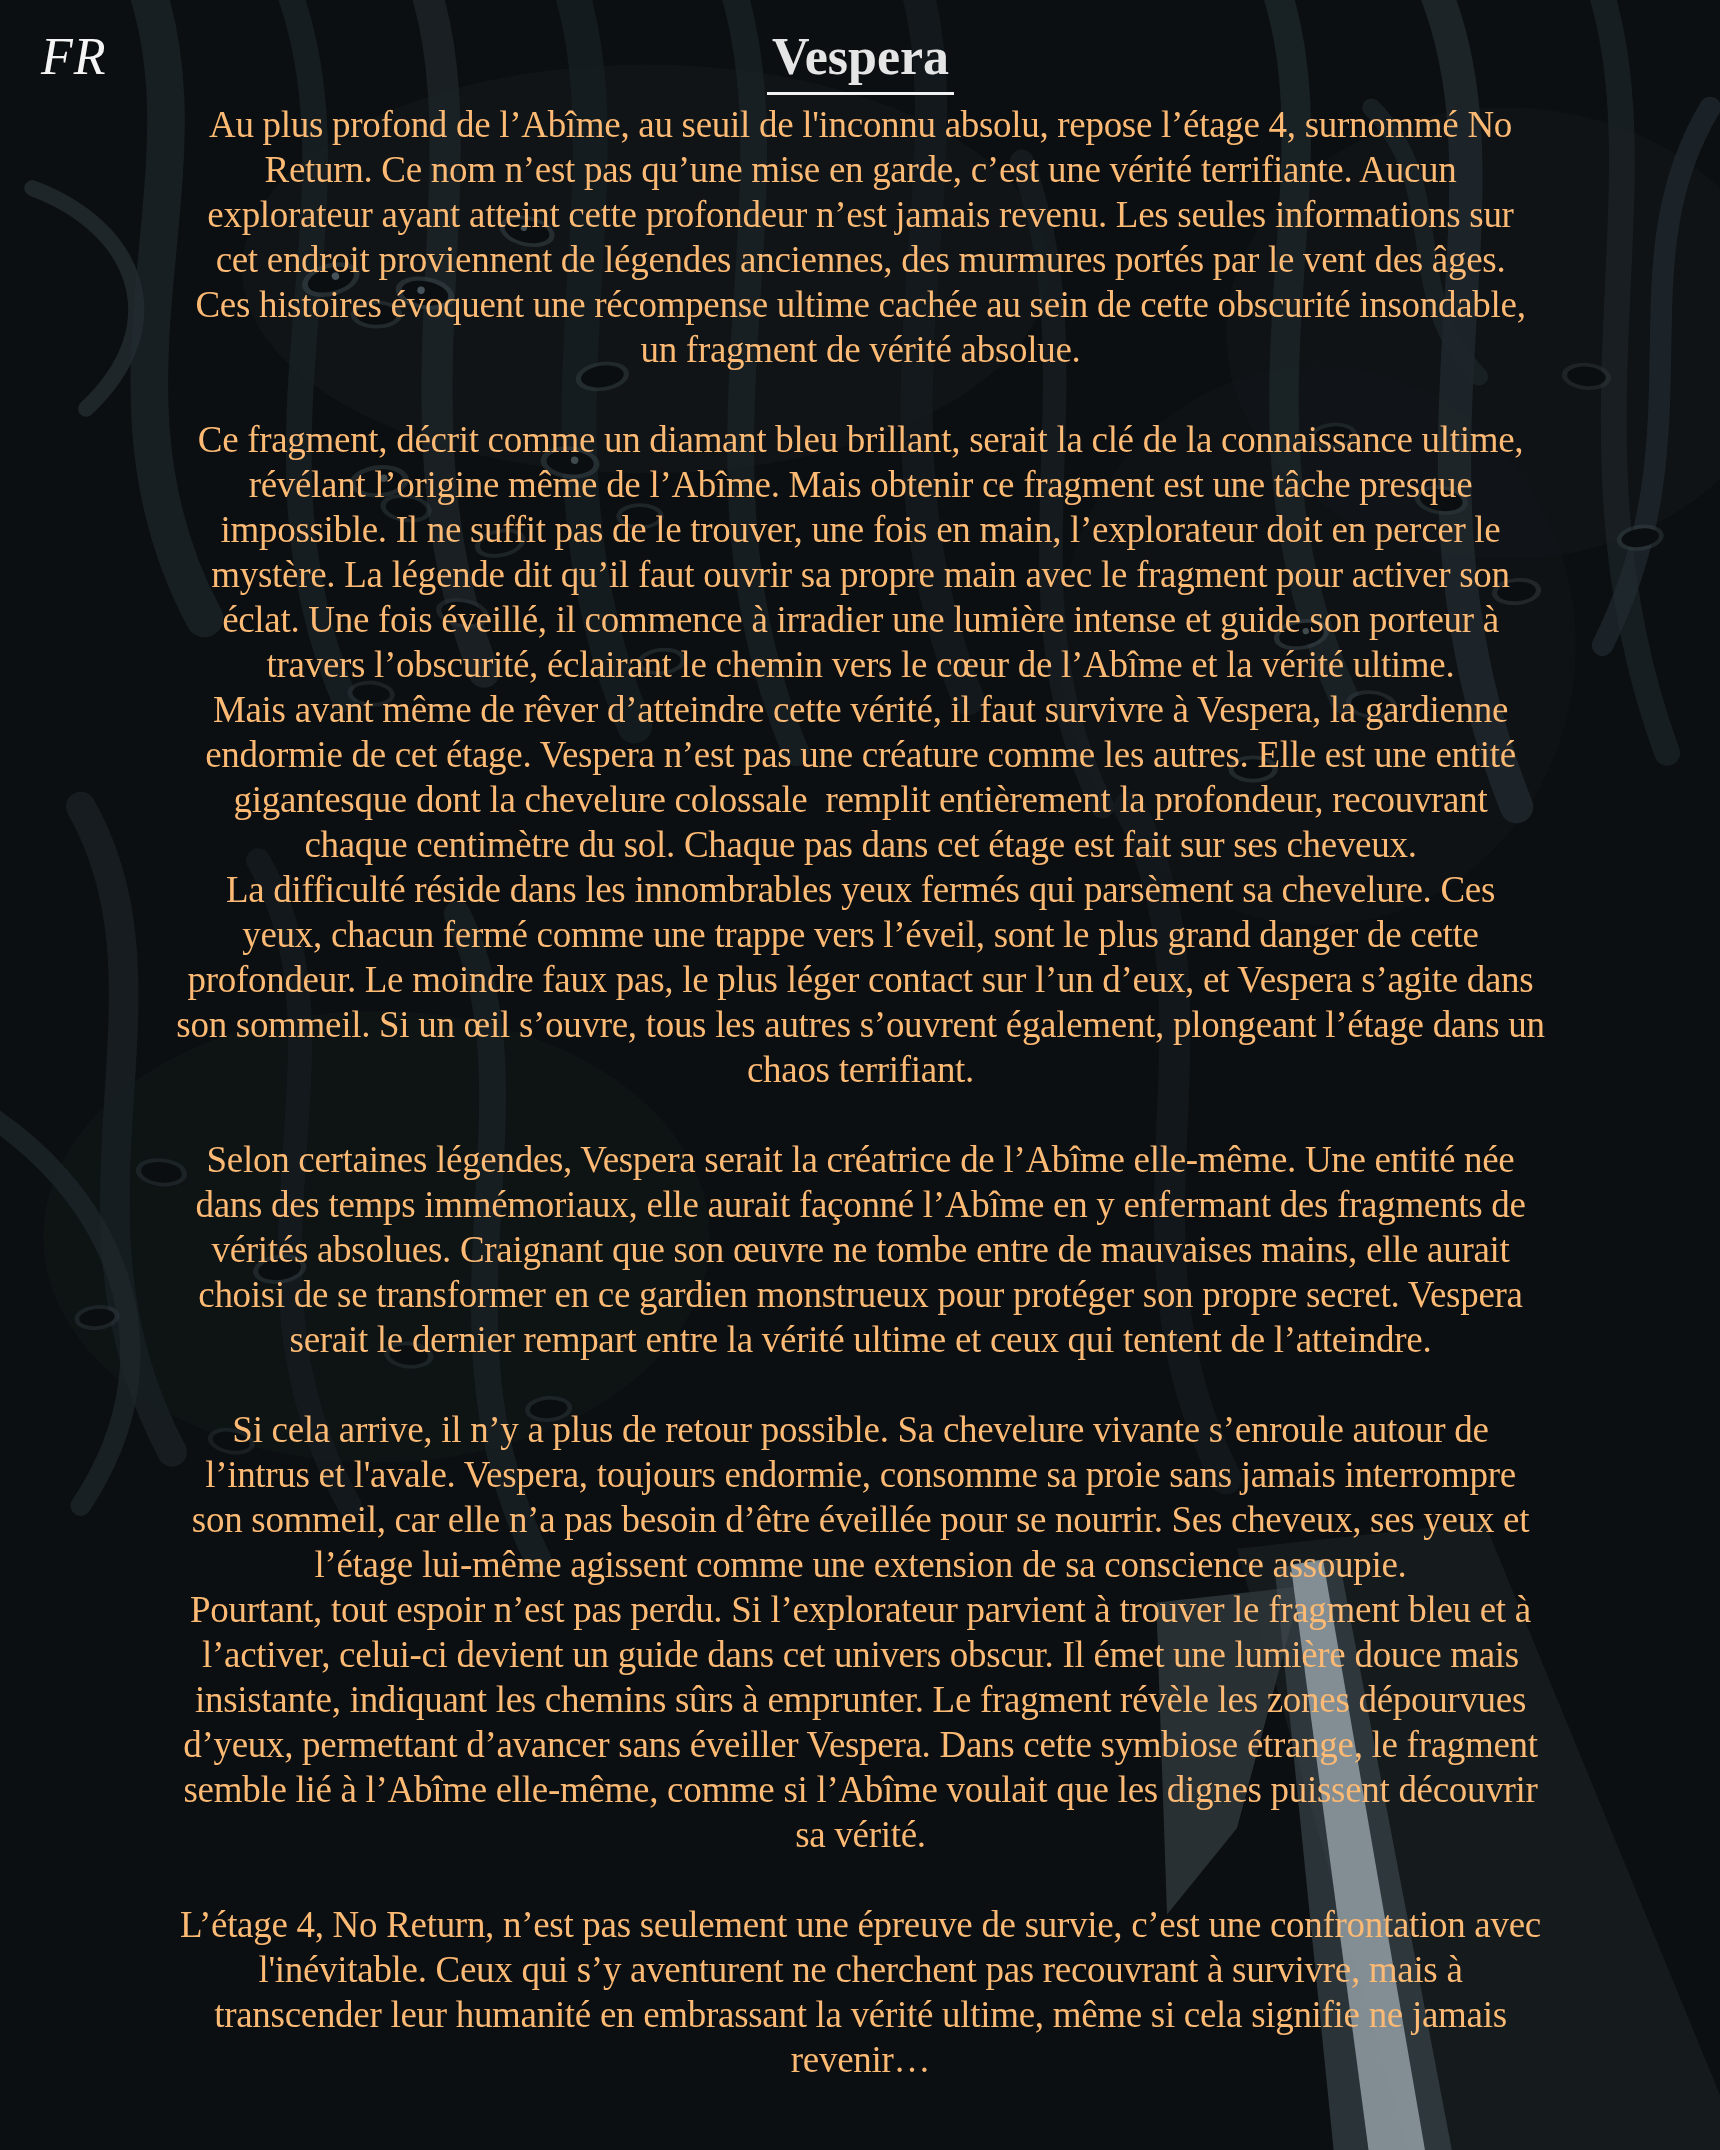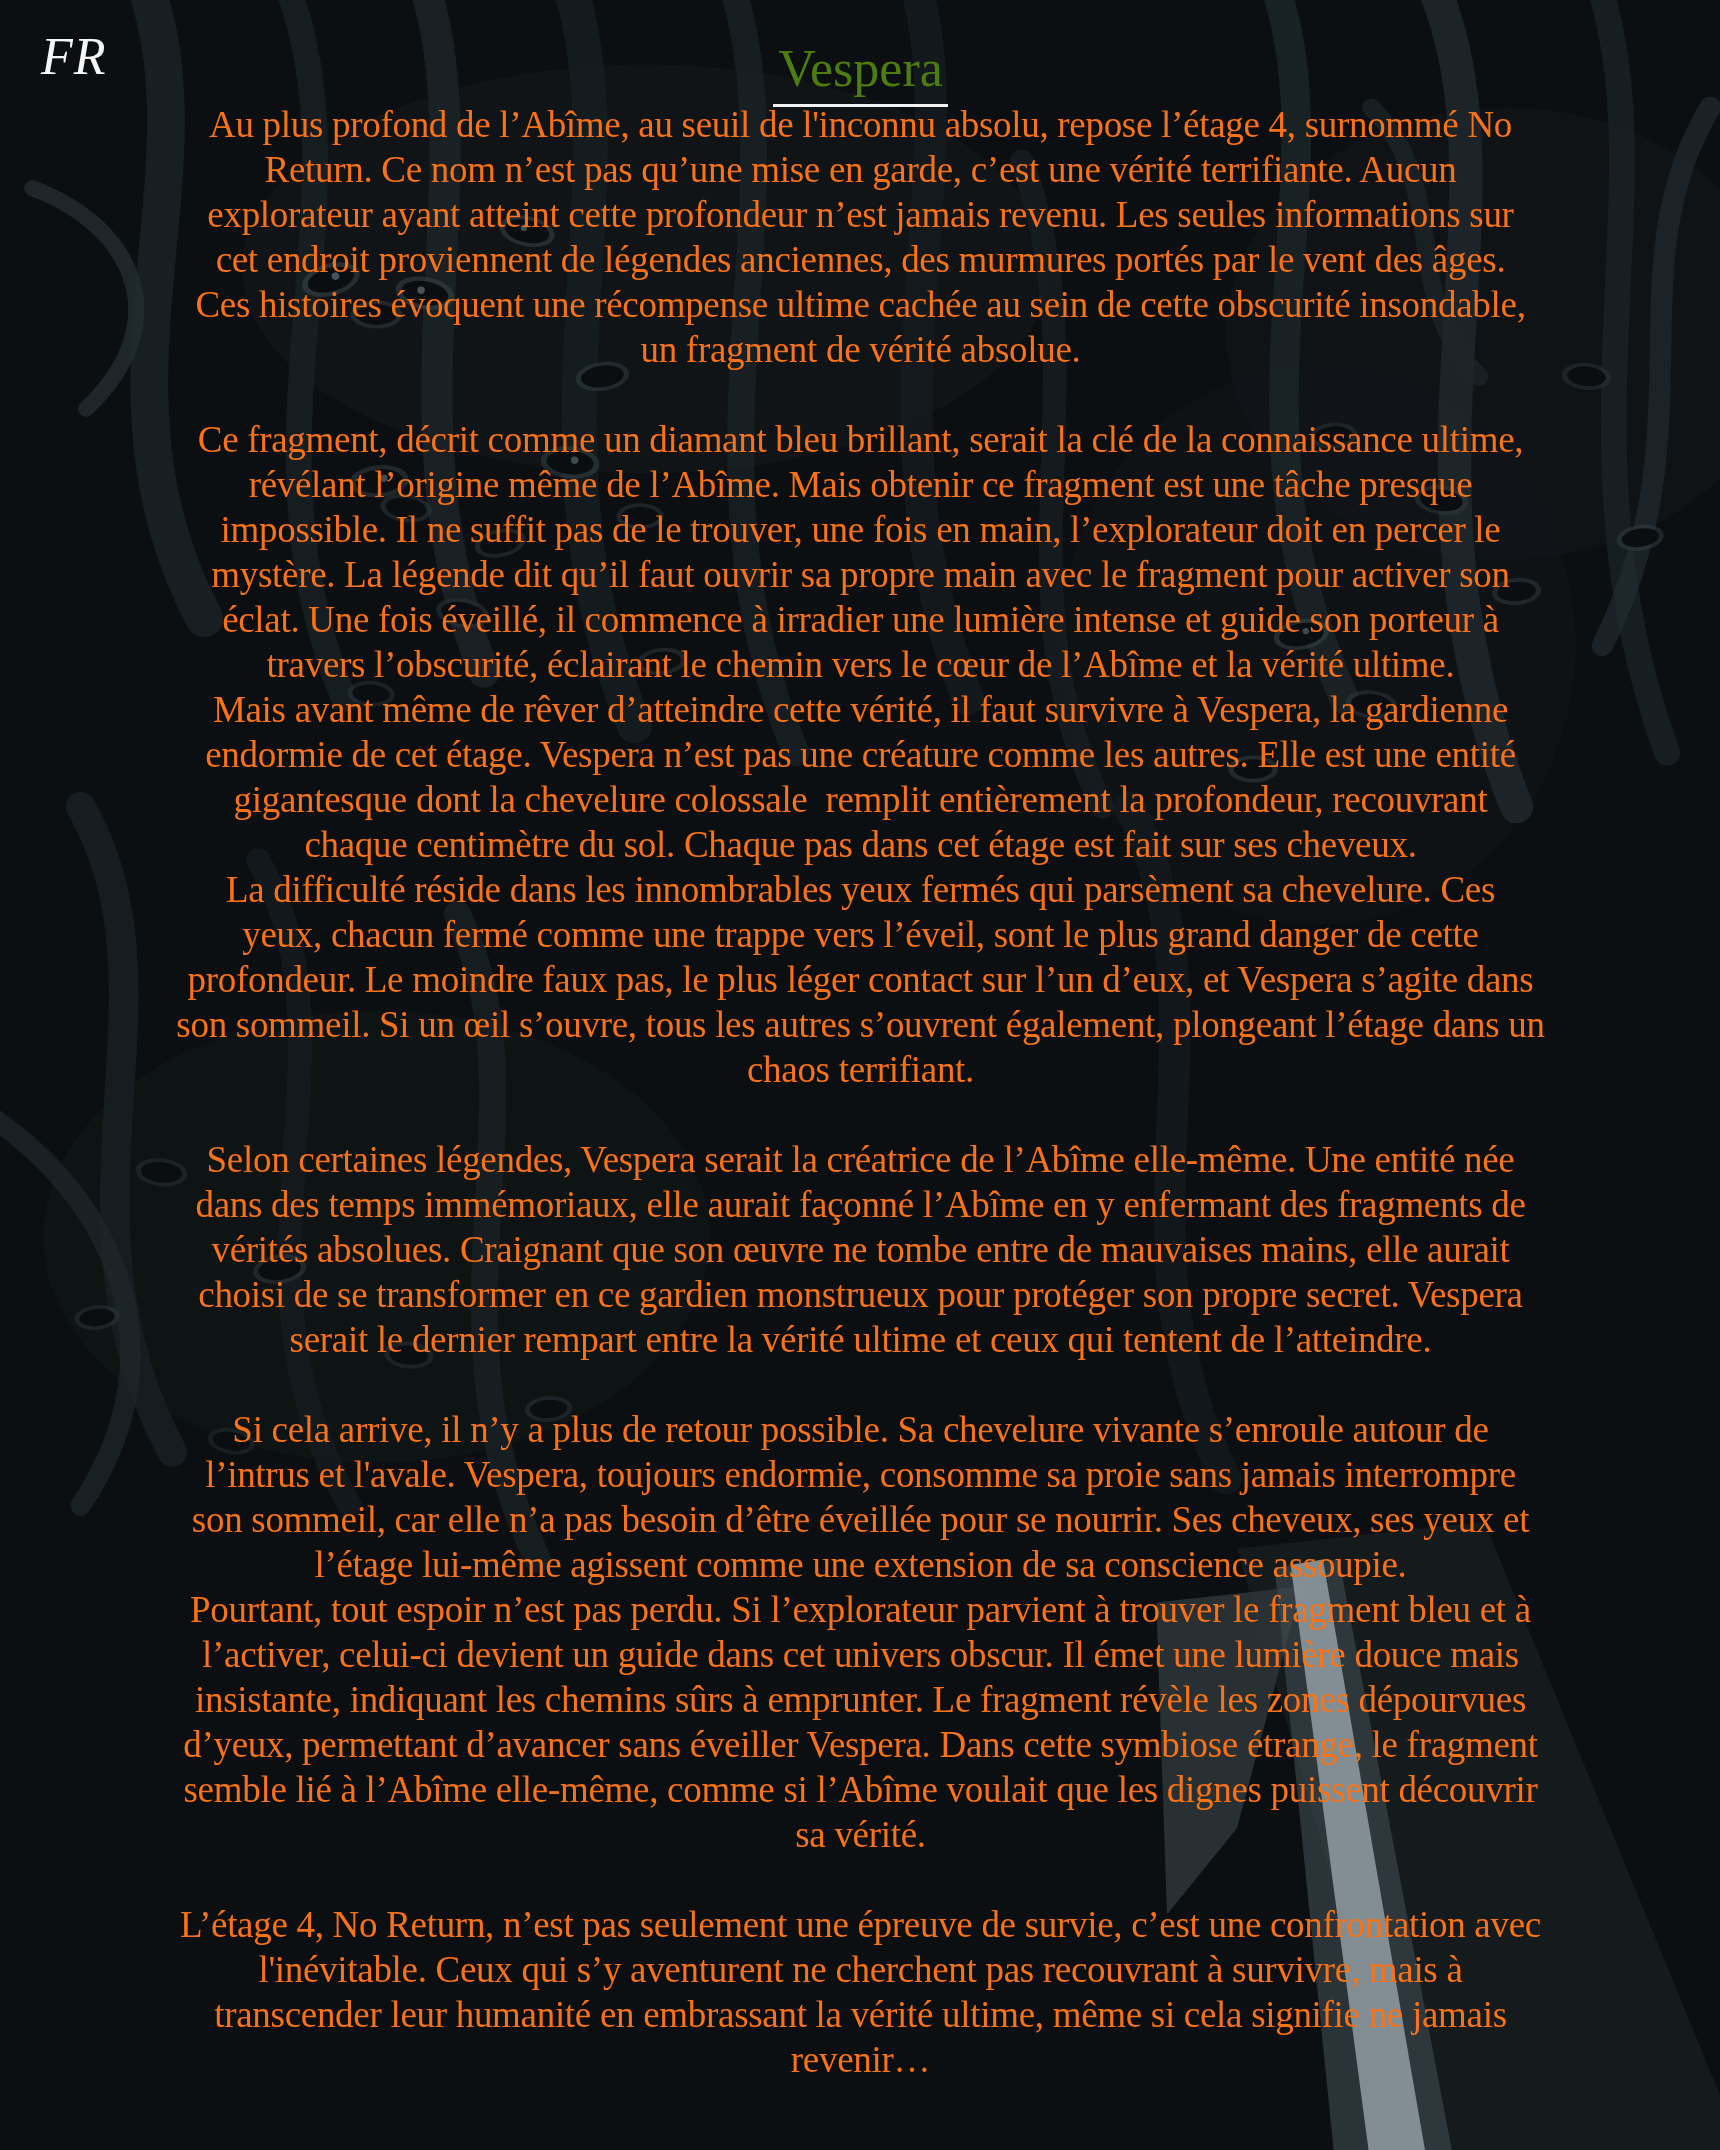--- a/index.html
+++ b/index.html
@@ -31,45 +31,45 @@
     font-style: italic;
     font-weight: normal;
     color: #f5f5f5;
     letter-spacing: 1.1px;
   }
   .page-title {
     position: absolute;
     top: 24px;
     left: 0;
     right: 0;
-    margin: 16px;
+    margin: 4px;
     text-align: center;
     font-size: 52px;
-    font-weight: normal;
+    font-weight: bold;
     line-height: 1.1;
-    color: #4d7c0f;
+    color: #e5e5e5;
   }
   .page-title .title-underline {
     display: inline-block;
     padding: 0 5.4px 6.5px 5.4px;
     border-bottom: 3.2px solid #f2f2f2;
   }
   .lore-content {
     position: absolute;
     top: 102px;
     left: 16px;
     right: 16px;
     text-align: center;
   }
   .lore-content p {
     margin: 45px 0 0 0;
     font-size: 37px;
     line-height: 45px;
     letter-spacing: -0.3px;
-    color: #f97316;
+    color: #fdba74;
     white-space: pre-wrap;
   }
   .lore-content p:first-child {
     margin-top: 0;
   }
 </style>
 </head>
 <body>
 
 <svg class="bg-art" viewBox="0 0 3200 4000" xmlns="http://www.w3.org/2000/svg" aria-hidden="true">

